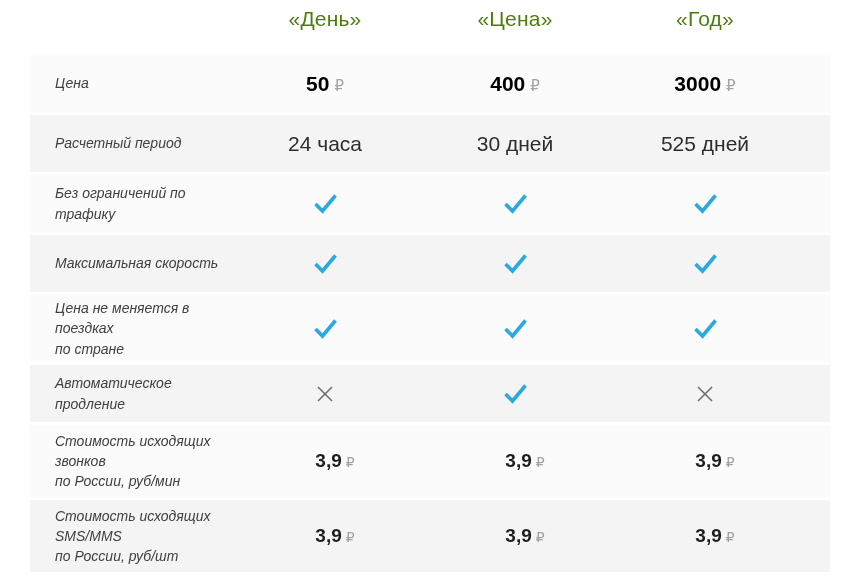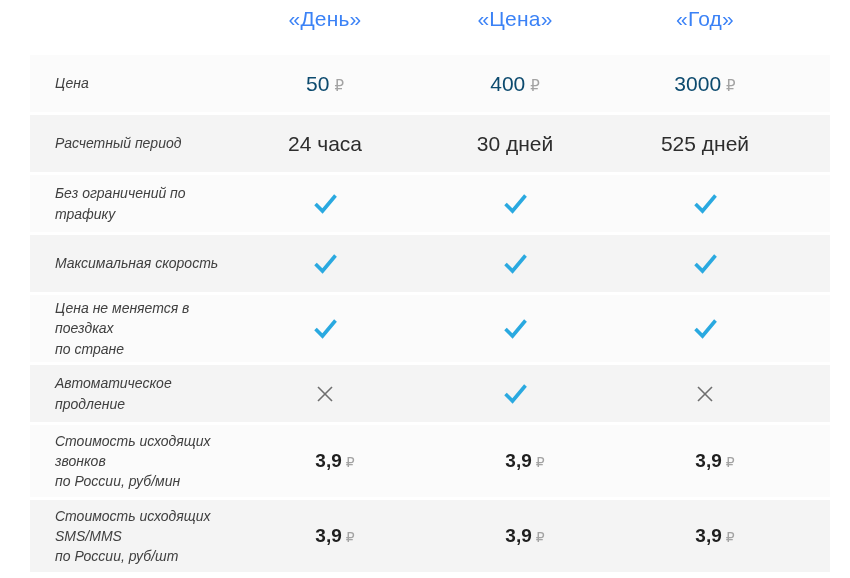--- a/index.html
+++ b/index.html
@@ -6,41 +6,41 @@
   html,body { width:850px; height:578px; background:#ffffff; overflow:hidden;
               font-family:"Liberation Sans","DejaVu Sans",sans-serif; }
 
   .page { width:850px; height:578px; background:#fff; }
 
   .table { width:800px; margin:0 20px 0 30px; }
 
   
   .thead { display:grid; grid-template-columns:200px 190px 190px 190px;
            height:55px; align-items:start; padding-top:7px; background:#fff; }
-  .thead .th { text-align:center; font-size:21px; color:#3b82f6; font-weight:400;
+  .thead .th { text-align:center; font-size:21px; color:#4d7c0f; font-weight:400;
                letter-spacing:.2px; cursor:pointer; }
 
   
   .row { display:grid; grid-template-columns:200px 190px 190px 190px;
          align-items:center; min-height:57px; }
   .row + .row { margin-top:3px; }
   .row:nth-child(odd)  { background:#f4f4f4; }
   .row:nth-child(even) { background:#fbfbfb; }
   .row.h67 { min-height:67px; }
   .row.h72 { min-height:72px; }
 
   .label { padding-left:25px; font-size:14px; color:#404040; line-height:1.45;font-style:italic; }
 
   .cell { text-align:center; }
 
   
   .val-text { font-size:21px; color:#2d2d2d; }
 
   
-  .price .amount { font-size:21px; font-weight:400; color:#0c4a6e; }
+  .price .amount { font-size:21px; font-weight:700; color:#000000; }
   .price .rub    { font-size:15px; color:#a3a3a3; margin-left:5px; }
   .price-sm .amount { font-size:19px; font-weight:600; color:#1f1f1f;margin-left:20px; }
   .price-sm .rub    { font-size:14px; color:#a3a3a3; margin-left:4px; }
 
   
   .cell-mark { display:flex; justify-content:center; align-items:center; }
   .cell-mark .icon-check, .cell-mark .icon-cross { display:none; }
   .cell-mark[data-mark="check"] .icon-check { display:block; }
   .cell-mark[data-mark="cross"] .icon-cross { display:block; }
 </style>

